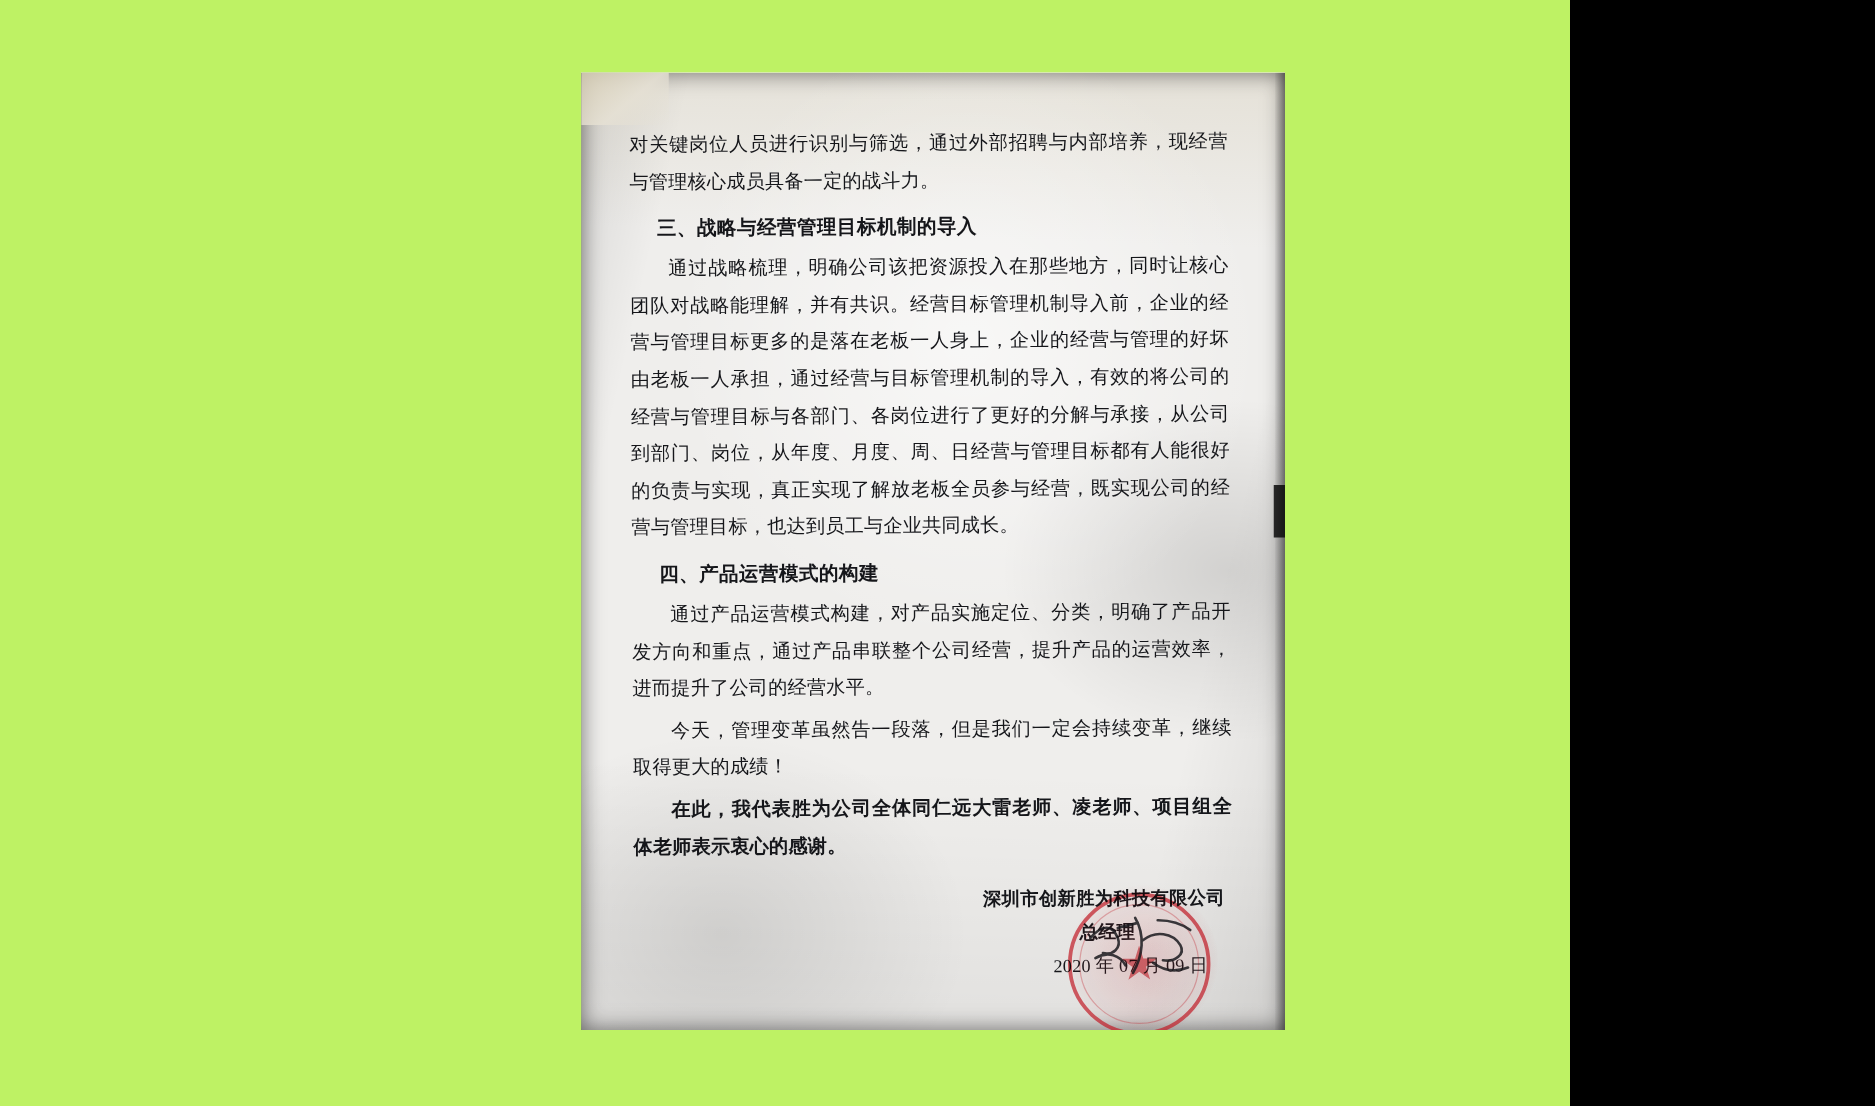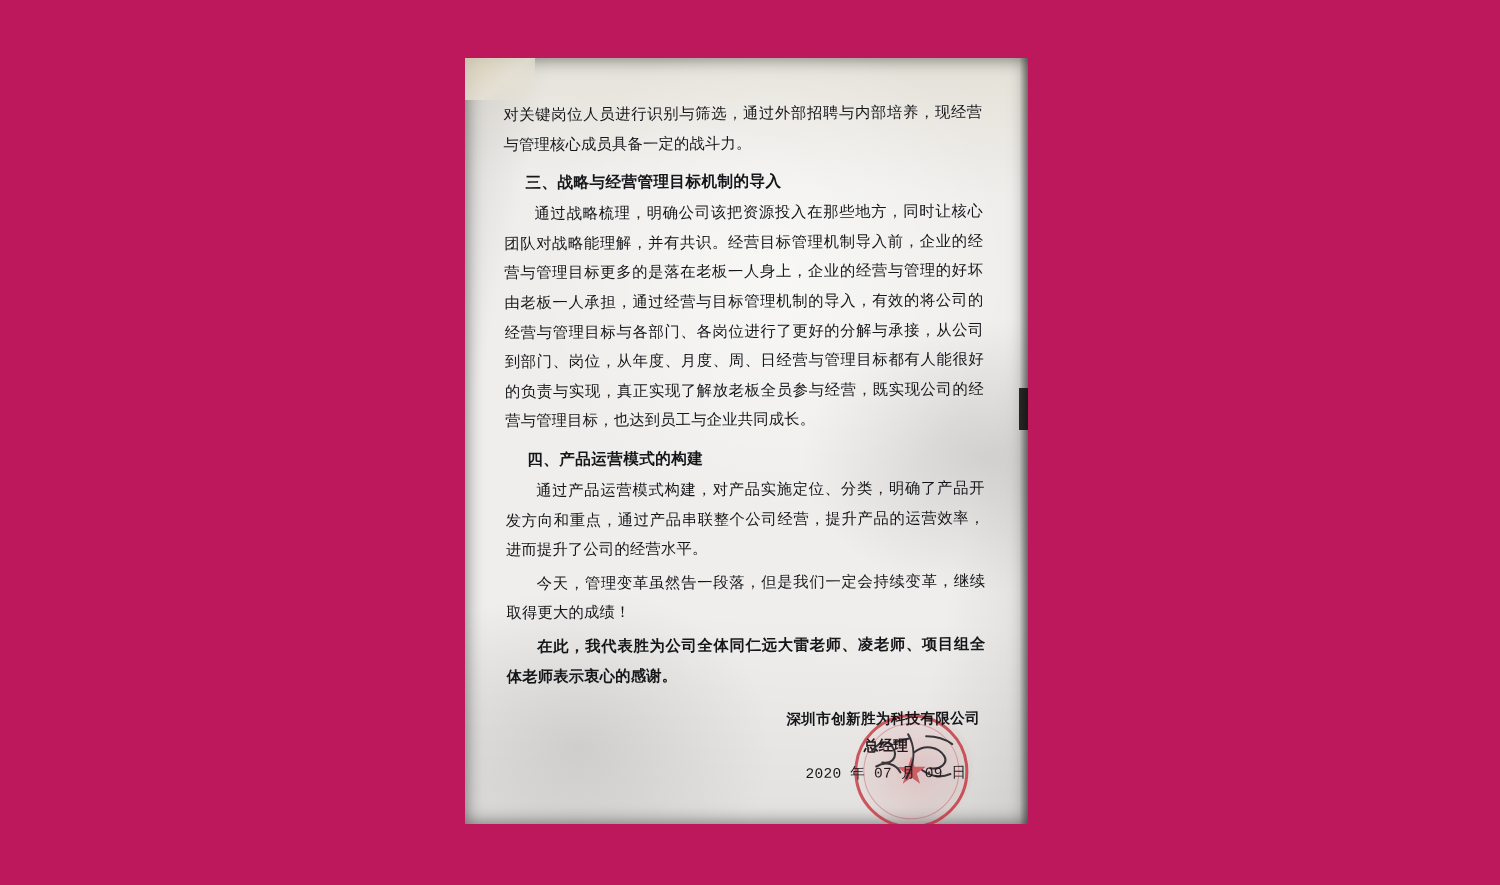--- a/index.html
+++ b/index.html
@@ -9,24 +9,23 @@
   }
   body {
     width: 1500px;
     height: 885px;
     overflow: hidden;
     font-family: "Liberation Serif", "DejaVu Serif", serif;
   }
 
   #stage {
     position: relative;
-    width: 1500px;
+    width: 1256px;
     height: 885px;
-    background: #be185d;
-    font-family: Liberation Mono, monospace;
+    background: #bef264;
   }
 
   
   #paper {
     position: absolute;
     left: 465px;
     top: 58px;
     width: 563px;
     height: 766px;
     background: #efeeec;

